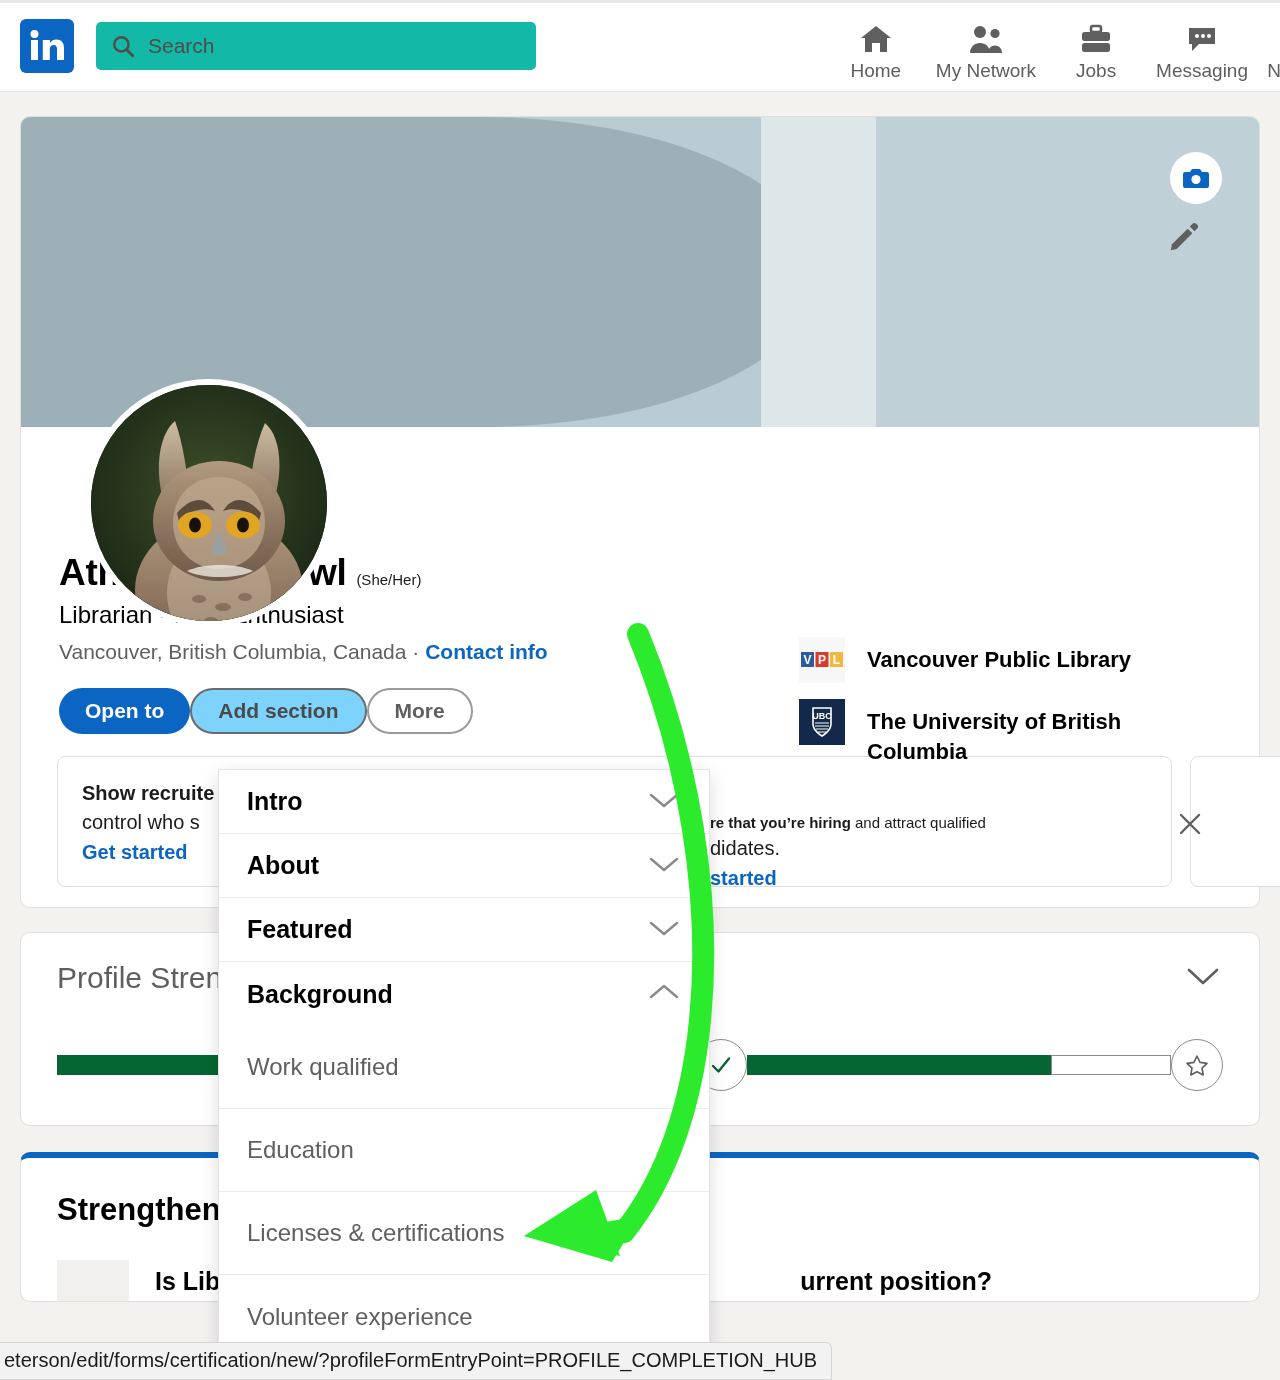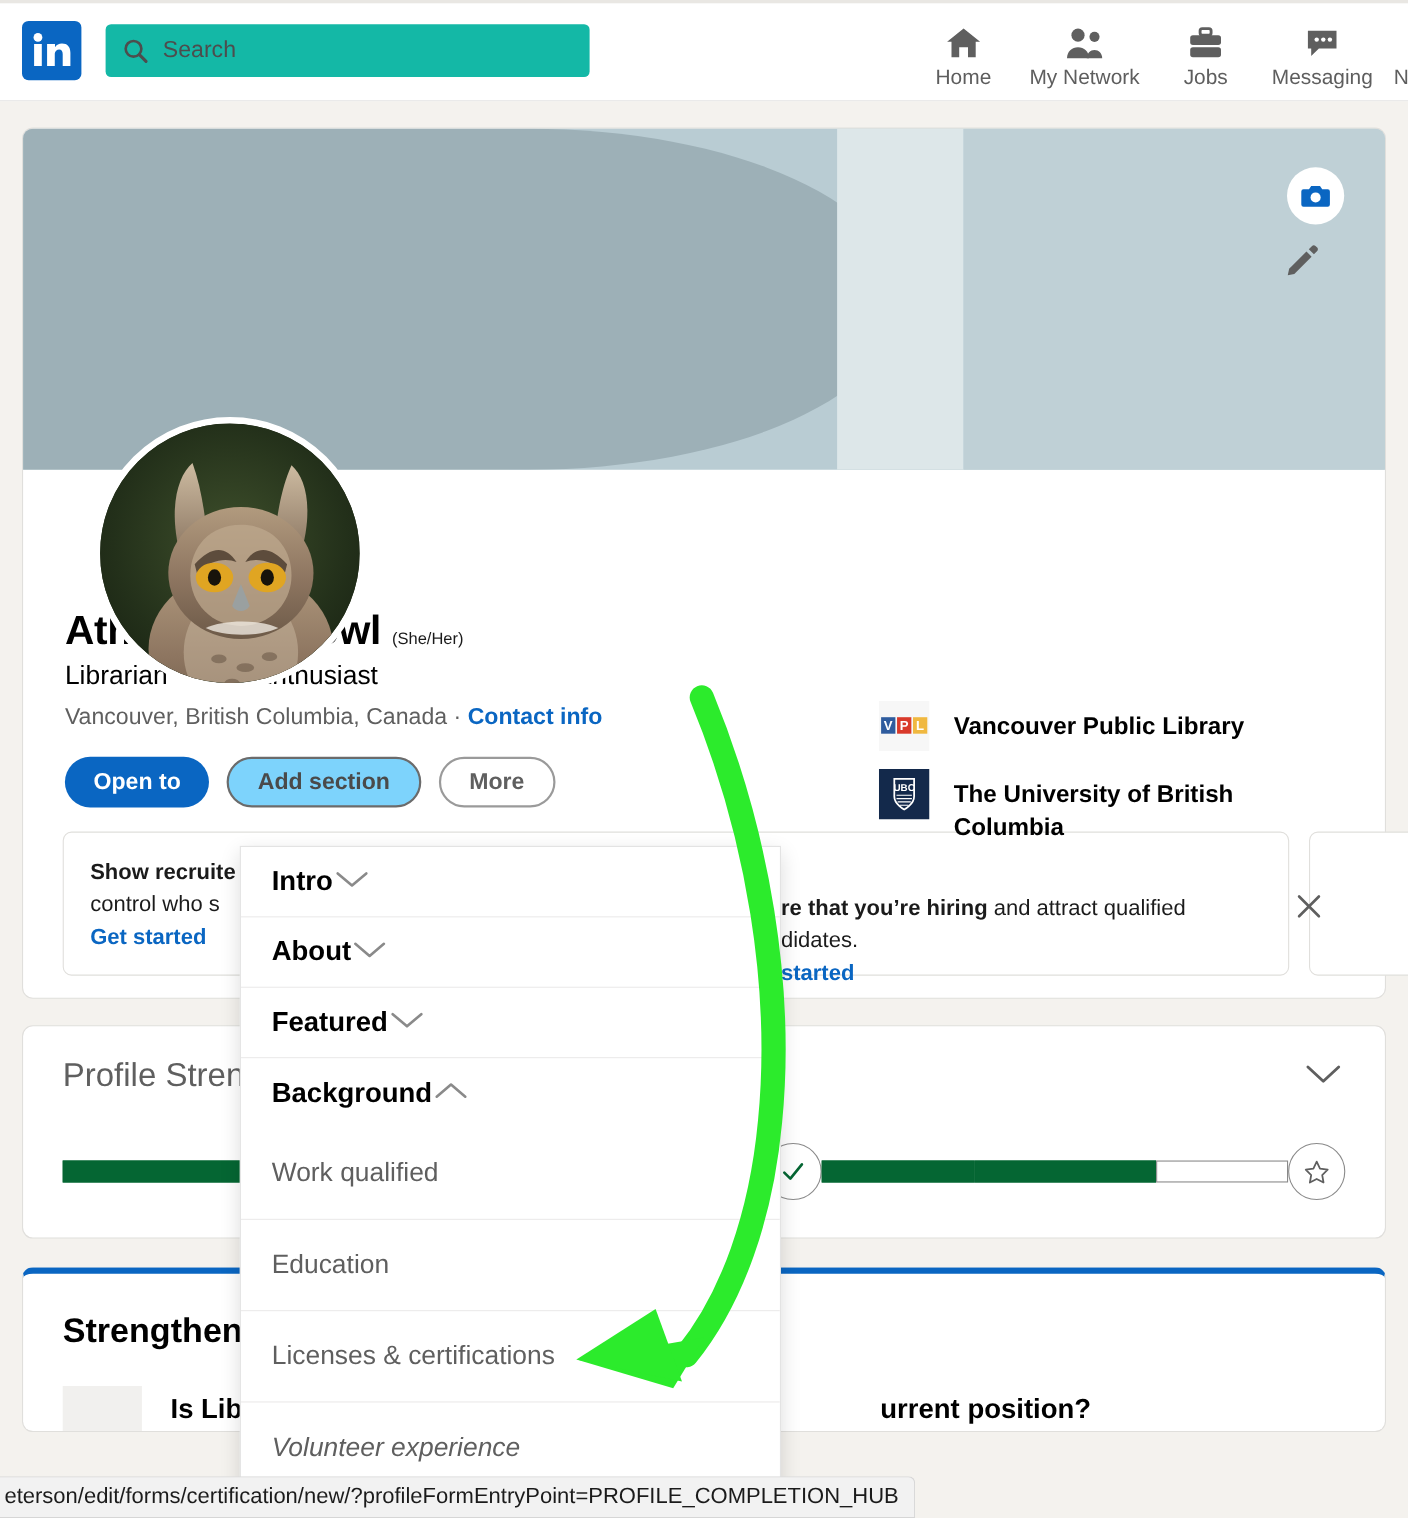--- a/index.html
+++ b/index.html
@@ -99,21 +99,21 @@
 
   .pinfo { padding: 125px 0 0 38px; position: relative; }
   .pname-row { display: flex; align-items: baseline; }
   .pname { font-size: 37px; font-weight: bold; color: #000; letter-spacing: -0.3px; }
   .pronouns { font-size: 15px; color: #1b1b1b; margin-left: 10px; }
   .headline { font-size: 24px; color: #000; margin-top: 7px; }
   .loc-row { font-size: 21px; color: #5f5f5f; margin-top: 11px; }
   .loc-row .contact { color: #0a66c2; font-weight: bold; cursor: pointer; }
   .conns { font-size: 21px; color: #0a66c2; font-weight: bold; margin-top: 22px; cursor: pointer; }
 
-  .btn-row { display: flex; gap: 16px; margin-top: 24px; }
+  .btn-row { display: flex; margin-top: 24px; }
   .btn {
     height: 46px; border-radius: 23px; font-size: 21px; font-weight: bold;
     display: flex; align-items: center; justify-content: center; cursor: pointer;
     padding: 0 26px; white-space: nowrap;
   }
   .btn-primary { background: #0a66c2; color: #fff; border: none; }
   .btn-pressed { background: #7dd3fc; color: #4a4a4a; border: 2px solid #6b6b6b; }
   .btn-outline { background: #fff; color: #5f5f5f; border: 2px solid #9a9a9a; }
 
   
@@ -163,31 +163,31 @@
   
   .dropdown {
     position: absolute; left: 218px; top: 769px;
     width: 492px; background: #fff;
     border: 1px solid #e3e3e3;
     box-shadow: 0 6px 18px rgba(0,0,0,0.14);
     z-index: 30;
     max-height: 590px; overflow: hidden;
   }
   .dd-section {
-    height: 64px; display: flex; align-items: center; justify-content: flex-start;
+    height: 64px; display: flex; align-items: center; justify-content: space-between;
     padding: 0 28px; border-bottom: 1px solid #eceaea; cursor: pointer;
   }
   .dd-section .dd-label { font-size: 25px; font-weight: bold; color: #000; }
   .dd-item {
     height: 83px; display: flex; align-items: center;
     padding: 0 28px; margin: 0 0 0 0; cursor: pointer;
     border-bottom: 1px solid #eceaea;
   }
   .dd-item .dd-ilabel { font-size: 24px; color: #5f5f5f; }
-  .dd-item.last { border-bottom: none; font-style: italic; }
+  .dd-item.last { border-bottom: none; }
 
   
   .annot { position: absolute; left: 0; top: 0; width: 1280px; height: 1380px; z-index: 60; pointer-events: none; }
 
   
   .statusbar {
     position: absolute; left: -6px; bottom: 0;
     background: #f2f2f2; border: 1px solid #d6d6d6; border-left: none;
     border-radius: 0 6px 0 0;
     padding: 6px 14px 7px 10px;
@@ -487,21 +487,21 @@
     </div>
     <div class="dd-item">
       <span class="dd-ilabel">Licenses &amp; certifications</span>
     </div>
     <div class="dd-item last">
       <span class="dd-ilabel">Volunteer experience</span>
     </div>
   </div>
 
   <div style="position:absolute; left:710px; top:812px; width:470px; z-index:20;">
-    <div style="font-size:20px; color:#1b1b1b; line-height:1.45;">
+    <div style="font-size:15px; color:#1b1b1b; line-height:1.45;">
       <b>re that you’re hiring</b><span> and attract qualified</span>
     </div>
     <div style="font-size:20px; color:#1b1b1b; line-height:1.45;">didates.</div>
     <div style="font-size:20px; color:#0a66c2; font-weight:bold; margin-top:4px;">started</div>
   </div>
   <div class="promo-x" style="position:absolute; right:76px; top:810px; z-index:22;">
     <svg width="28" height="28" viewBox="0 0 28 28">
       <path d="M5 5 L23 23 M23 5 L5 23" stroke="#5f5f5f" stroke-width="2.4" stroke-linecap="round"></path>
     </svg>
   </div>

